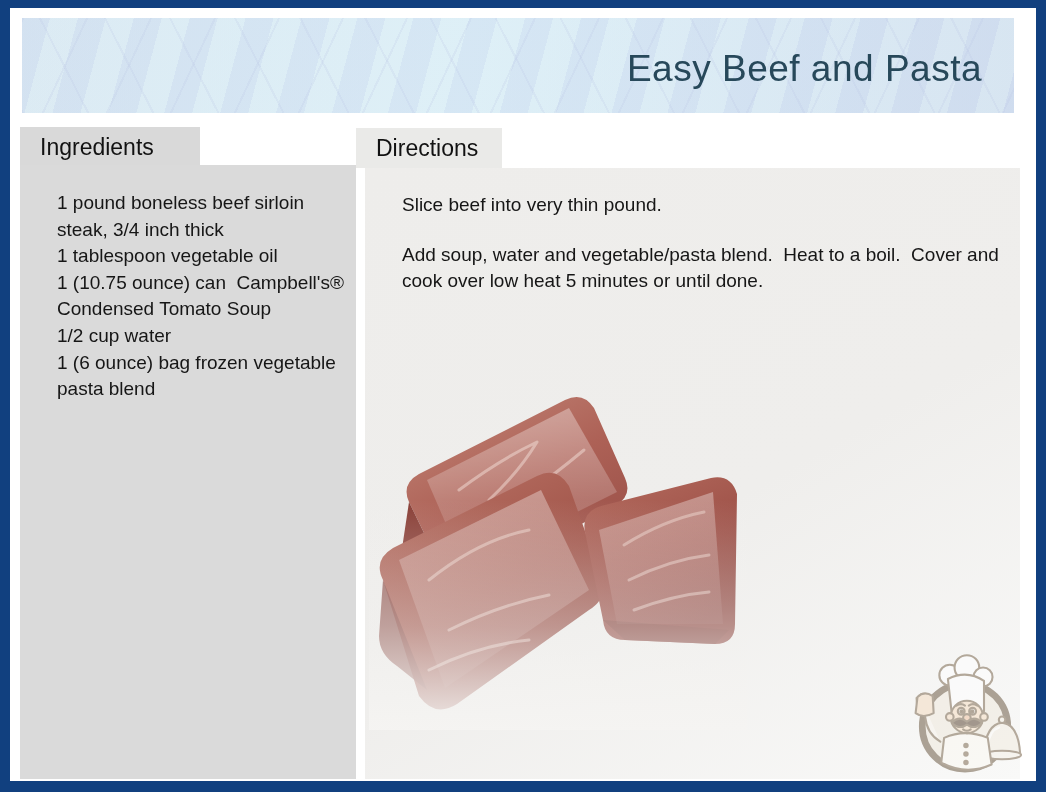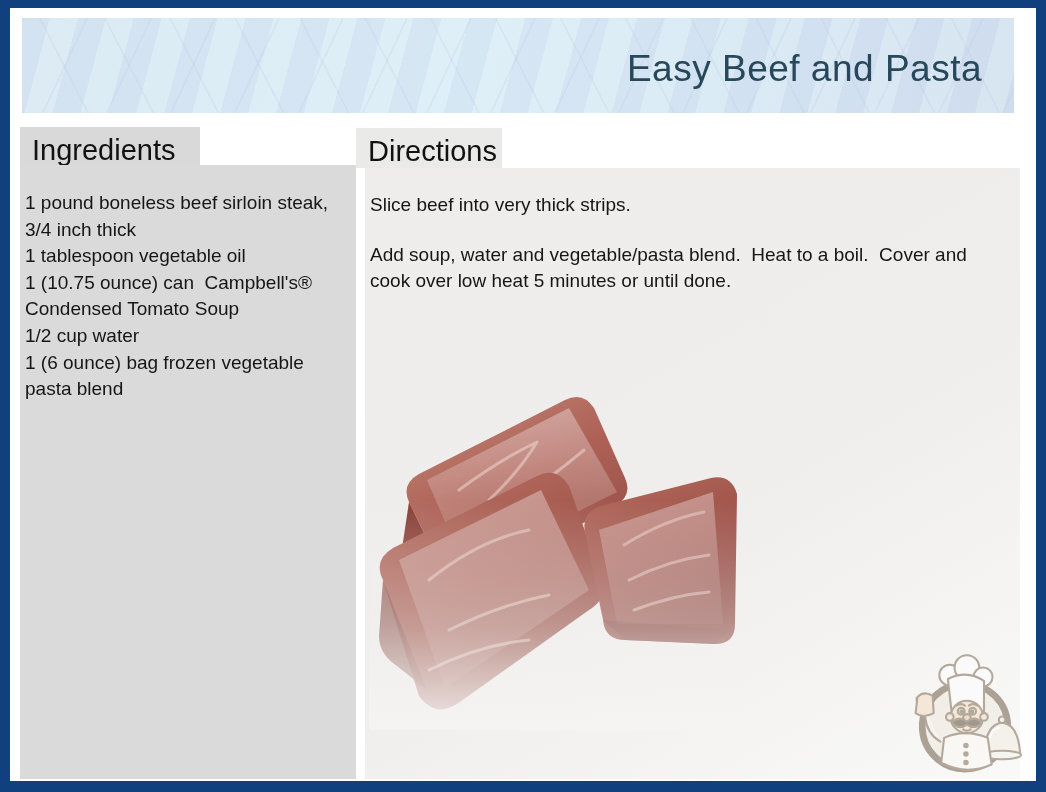--- a/index.html
+++ b/index.html
@@ -23,38 +23,38 @@
       linear-gradient(100deg, #d8e7f1 0%, #dbeef6 45%, #d2dfee 100%);
     display:flex; align-items:center; justify-content:flex-end;
   }
   .recipe-title {
     color:#27485a; font-size:37px; font-weight:400; letter-spacing:0.5px;
     padding-right:32px; padding-top:6px;
   }
 
   
   .section-tab {
-    position:absolute; display:flex; align-items:flex-end;
-    font-size:29px; color:#121212; padding-left:12px;
+    position:absolute; display:flex; align-items:center;
+    font-size:23px; color:#121212; padding-left:20px;
   }
   .tab-ingredients { left:10px; top:119px; width:180px; height:40px; background:#d9d9d9; }
   .tab-directions  { left:346px; top:120px; width:146px; height:40px; background:#eaeae8; }
 
   
   .ingredients-panel {
     position:absolute; left:10px; top:157px; width:336px; height:614px;
     background:#dadada; padding:25px 8px 0 5px;
   }
   .directions-panel {
     position:absolute; left:355px; top:160px; width:655px; height:611px;
     background:linear-gradient(150deg, #eeedeb 0%, #efeeec 55%, #f9f9f8 100%);
     padding:24px 18px 0 5px;
   }
 
-  .body-text { font-size:19px; line-height:26.6px; color:#161616; white-space:pre-wrap; }
+  .body-text { font-size:19px; line-height:26.6px; color:#161616; white-space:pre-wrap;margin-left:32px; }
   .direction-step { margin-bottom:23px; }
 
   
   .beef-photo { position:absolute; left:4px; top:212px; width:378px; height:350px; }
 
   
   .chef-logo { position:absolute; right:14px; bottom:2px; width:114px; height:126px; opacity:0.55; }
 </style>
 </head>
 <body>
@@ -76,21 +76,21 @@
 
     <div class="ingredients-panel">
       <div class="body-text">1 pound boneless beef sirloin steak, 3/4 inch thick</div>
       <div class="body-text">1 tablespoon vegetable oil</div>
       <div class="body-text">1 (10.75 ounce) can  Campbell's® Condensed Tomato Soup</div>
       <div class="body-text">1/2 cup water</div>
       <div class="body-text">1 (6 ounce) bag frozen vegetable pasta blend</div>
     </div>
 
     <div class="directions-panel">
-      <p class="body-text direction-step">Slice beef into very thick strips.</p>
+      <p class="body-text direction-step">Slice beef into very thin pound.</p>
       <p class="body-text direction-step">Add soup, water and vegetable/pasta blend.  Heat to a boil.  Cover and cook over low heat 5 minutes or until done.</p>
 
       <svg class="beef-photo" viewBox="0 0 378 350" xmlns="http://www.w3.org/2000/svg" aria-hidden="true">
         <defs>
           <linearGradient id="meatA" x1="0" y1="0" x2="0.6" y2="1">
             <stop offset="0" stop-color="#c4887a"></stop>
               <stop offset="0.55" stop-color="#ad6156"></stop>
               <stop offset="1" stop-color="#9a5048"></stop>
           </linearGradient>
           <linearGradient id="meatB" x1="0" y1="0" x2="0.5" y2="1">

